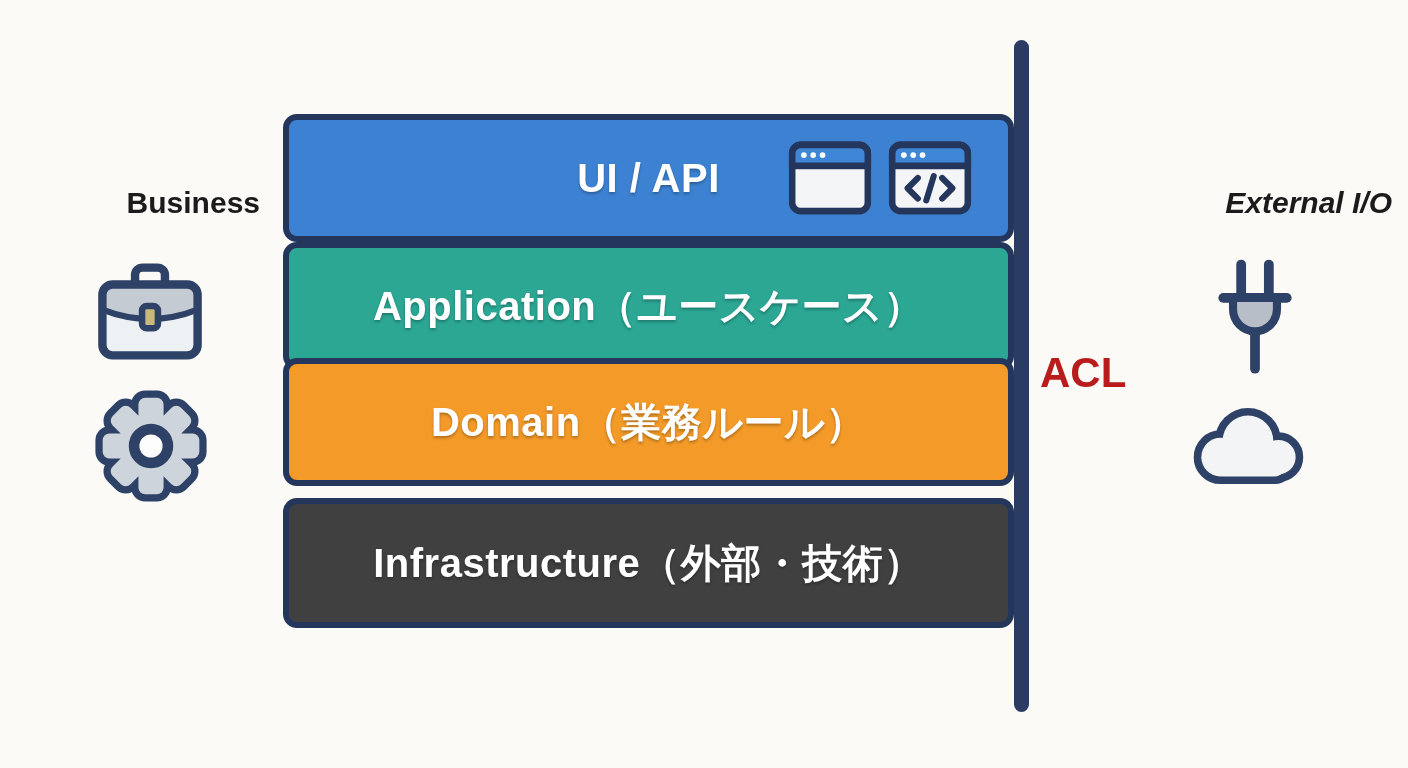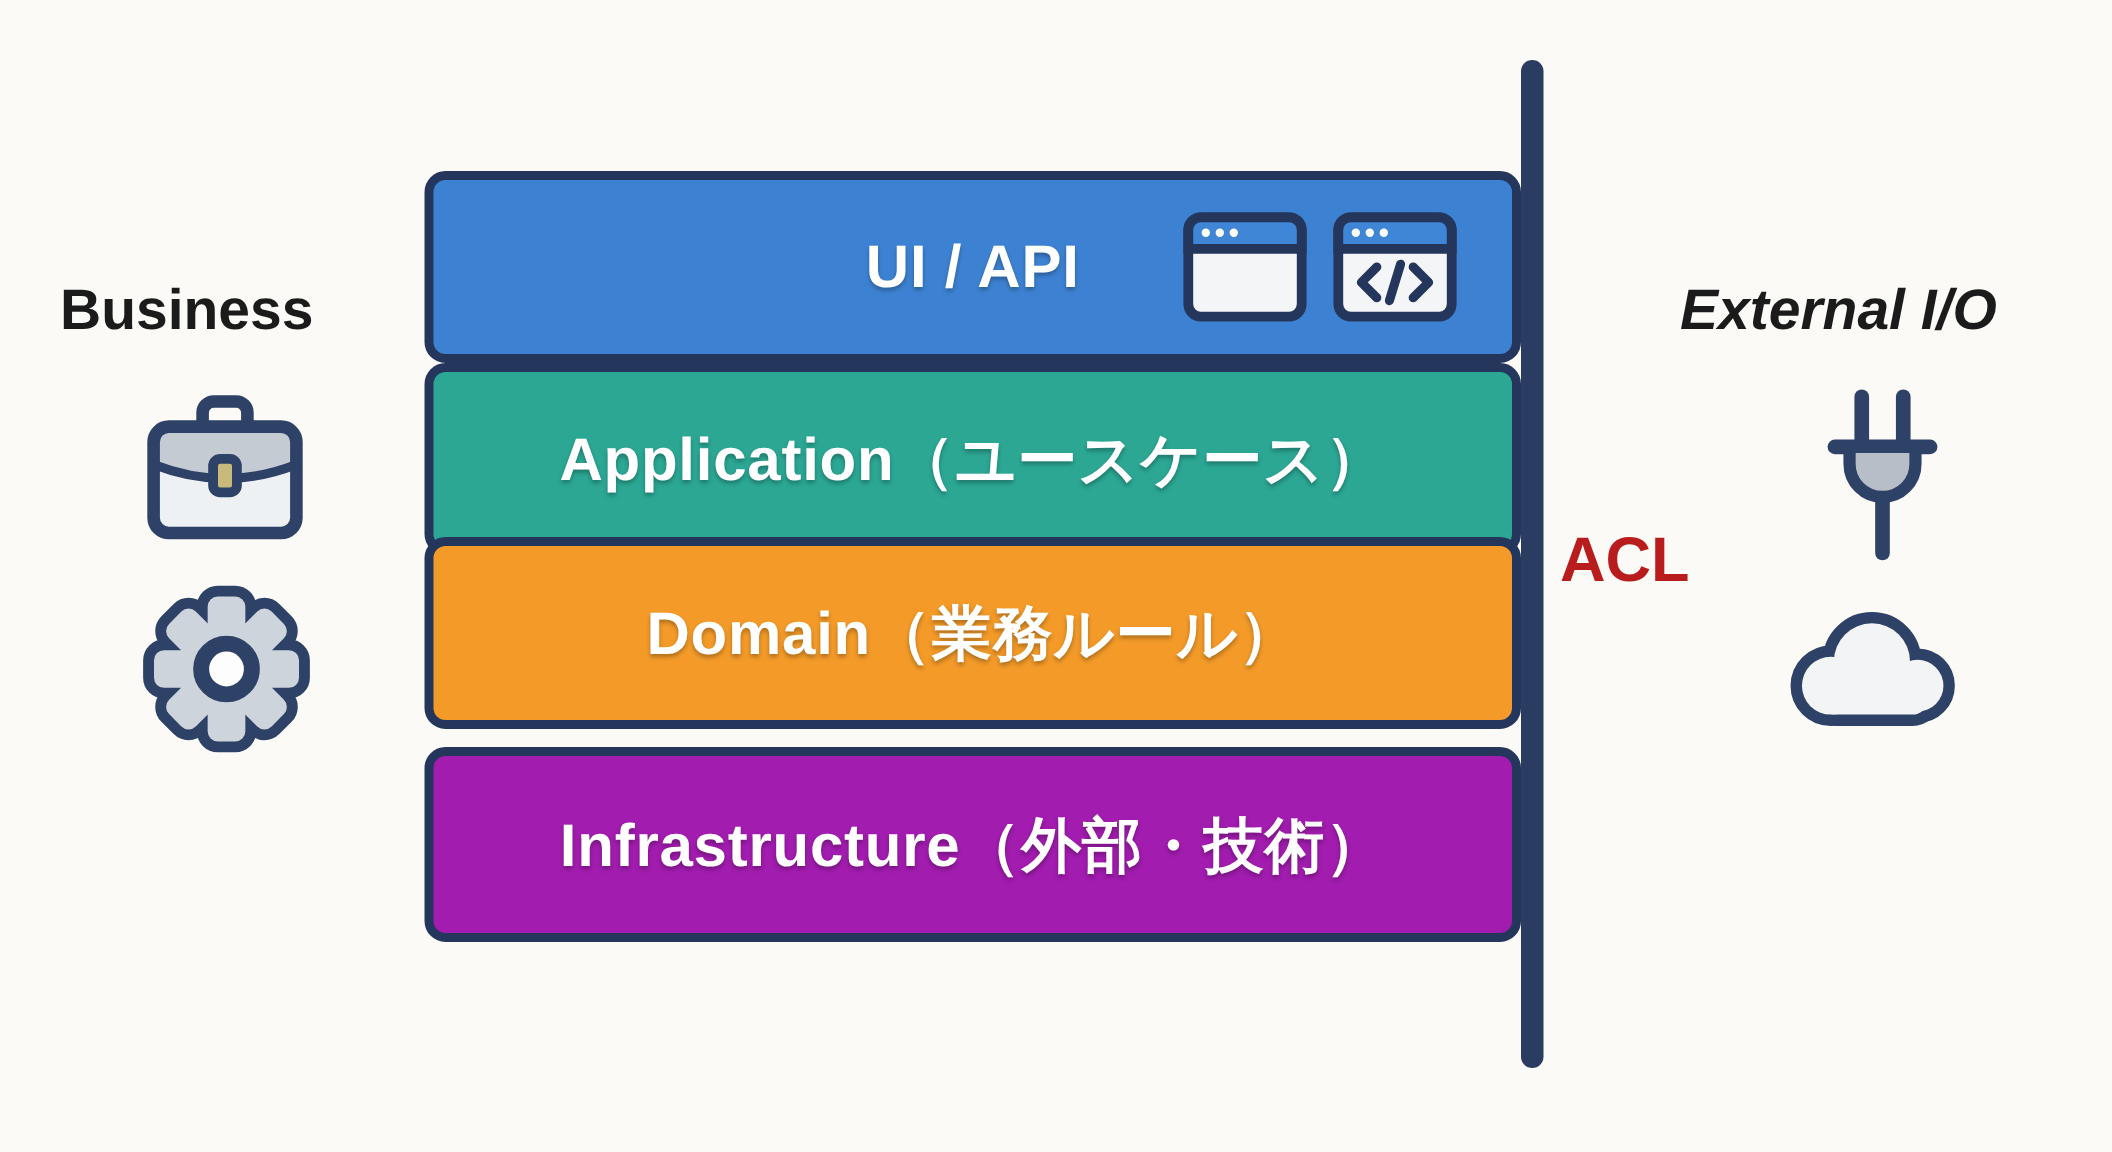--- a/index.html
+++ b/index.html
@@ -24,22 +24,22 @@
     color:#ffffff;font-size:40px;font-weight:bold;letter-spacing:.5px;
     text-shadow:0 2px 3px rgba(0,0,0,.28);white-space:nowrap;
   }
   .ui-icons{
     position:absolute;right:36px;top:50%;transform:translateY(-50%);
     display:flex;gap:16px;align-items:center;
   }
   .ui-icons svg{display:block;}
   
   .side-title{
-    position:absolute;color:#1b1b1b;font-size:38px;font-weight:bold;
-    text-align:left;white-space:nowrap;
+    position:absolute;color:#1b1b1b;font-size:30px;font-weight:bold;
+    text-align:right;white-space:nowrap;
   }
   .biz-title{left:40px;top:186px;width:220px;}
   .ext-title{left:1120px;top:186px;width:272px;font-style:italic;}
   .acl-label{
     position:absolute;left:1040px;top:349px;color:#b91c1c;
     font-size:42px;font-weight:bold;
   }
   .icon-abs{position:absolute;}
   .icon-abs svg{display:block;}
 </style>
@@ -82,21 +82,21 @@
   </div>
 
   <div class="layer" style="top: 242px; background-color: rgb(43, 167, 148); justify-content: center;">
     <span class="layer-label">Application（ユースケース）</span>
   </div>
 
   <div class="layer" style="top: 358px; background-color: rgb(243, 154, 40);">
     <span class="layer-label">Domain（業務ルール）</span>
   </div>
 
-  <div class="layer" style="top: 498px; height: 130px; background-color: #a21caf;">
+  <div class="layer" style="top: 498px; height: 130px; background-color: #404040;">
     <span class="layer-label">Infrastructure（外部・技術）</span>
   </div>
 
   <div class="side-title biz-title">Business</div>
 
   <div class="icon-abs" style="left:94px;top:259px">
     <svg width="112" height="105" viewBox="0 0 120 112">
       <path d="M44 28 V17 a8 8 0 0 1 8-8 h16 a8 8 0 0 1 8 8 v11" fill="none" stroke="#2e4166" stroke-width="9" stroke-linejoin="round"></path>
       <rect x="9" y="27" width="102" height="76" rx="11" fill="#eef1f4"></rect>
       <path d="M9 54 Q60 74 111 54 L111 38 Q111 27 100 27 L20 27 Q9 27 9 38 Z" fill="#c5cbd3"></path>

